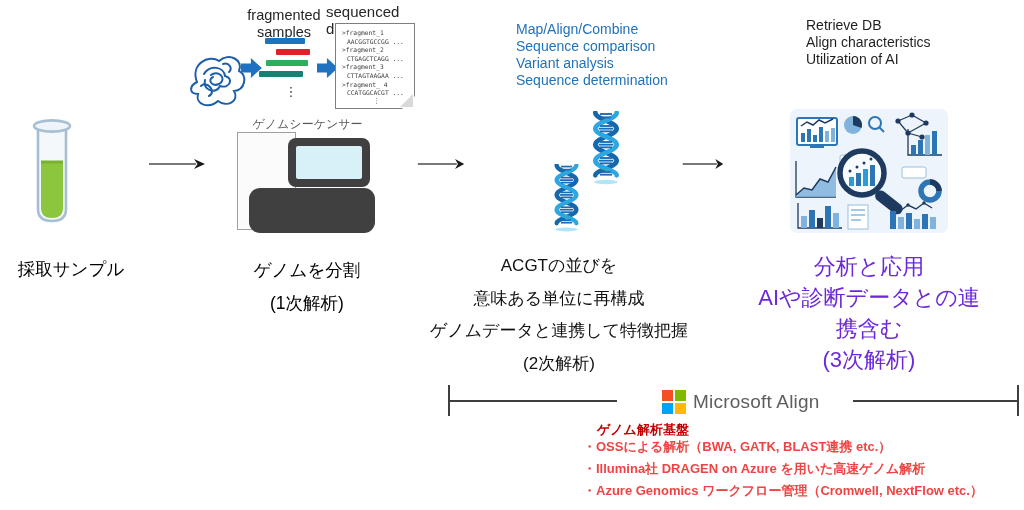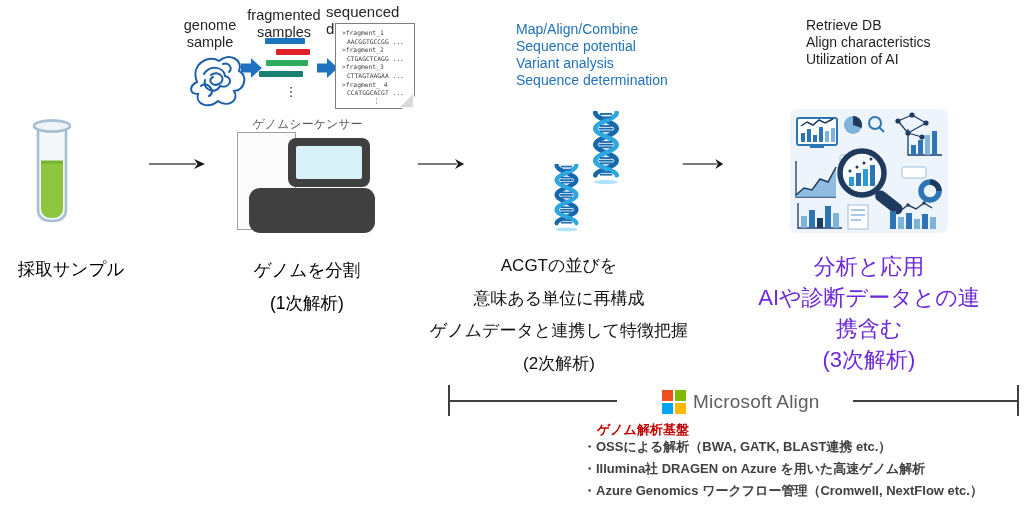--- a/index.html
+++ b/index.html
@@ -51,21 +51,21 @@
 
   
   .ms-logo{position:absolute;left:662px;top:390px;width:24px;height:24px;display:grid;
            grid-template-columns:11px 11px;grid-template-rows:11px 11px;gap:2px;}
   .ms-sq{width:11px;height:11px;}
   .sq-red{background:#F25022;} .sq-green{background:#7FBA00;} .sq-blue{background:#00A4EF;} .sq-yellow{background:#FFB900;}
   .ms-brand{font-size:19px;color:#5e5e5e;letter-spacing:.2px;}
 
   
   .red-title{font-size:13px;font-weight:bold;color:#C00000;}
-  .red-bullet{font-size:13px;font-weight:bold;color:#404040;line-height:22px;}
+  .red-bullet{font-size:13px;font-weight:bold;color:#ef4444;line-height:22px;}
 </style>
 </head>
 <body>
 
 <div class="canvas">
 
   <svg width="0" height="0" style="position:absolute" aria-hidden="true">
     <defs>
       <g id="dna-helix">
         <path d="M14,2 C14,12 46,16 46,26 C46,36 14,40 14,50 C14,60 46,64 46,74 C46,84 14,88 14,96" fill="none" stroke="#1668AC" stroke-width="7" stroke-linecap="round"></path>
@@ -83,22 +83,20 @@
             <line x1="19" y1="74" x2="41" y2="74"></line>
             <line x1="21" y1="78" x2="39" y2="78"></line>
           <line x1="23" y1="91" x2="37" y2="91"></line>
             <line x1="21" y1="95" x2="39" y2="95"></line>
         </g>
         <ellipse cx="30" cy="106" rx="18" ry="3.2" fill="#7FD2F2" opacity="0.6"></ellipse>
       </g>
     </defs>
   </svg>
 
-  <div class="abs ann-label ctr preline" style="left:176px;top:17px;width:68px">genome
-sample</div>
 
   <svg class="abs" style="left:187px;top:50px" width="62" height="60" viewBox="0 0 62 60">
     <g fill="none" stroke="#1b5fa8" stroke-width="2" stroke-linecap="round">
       <path d="M10,32 C3,14 22,4 32,11 C42,2 57,10 52,21 C61,26 58,40 47,41 C53,51 40,58 31,51 C22,59 8,55 11,44 C2,44 2,36 10,32 Z"></path>
       <path d="M17,24 C23,14 37,17 38,26 C47,28 43,39 33,36 C29,45 15,40 18,30"></path>
       <path d="M24,25 C31,19 41,29 32,34 C25,37 20,30 26,27"></path>
       <path d="M14,36 C20,30 30,42 22,46"></path>
       <path d="M36,14 C42,12 46,18 42,22"></path>
     </g>
   </svg>
@@ -132,21 +130,21 @@
       <div class="seq">CTTAGTAAGAA ...</div>
       <div>&gt;fragment_ 4</div>
       <div class="seq">CCATGGCACGT ...</div>
       <div class="doc-dots">⋮</div>
     </div>
   </div>
   <div class="doc-fold"></div>
 
   <div class="abs step-list blue-list" style="left:516px;top:21px">
     <div>Map/Align/Combine</div>
-    <div>Sequence potential</div>
+    <div>Sequence comparison</div>
     <div>Variant analysis</div>
     <div>Sequence determination</div>
   </div>
 
   <div class="abs step-list black-list" style="left:806px;top:17px">
     <div>Retrieve DB</div>
     <div>Align characteristics</div>
     <div>Utilization of AI</div>
   </div>
 

